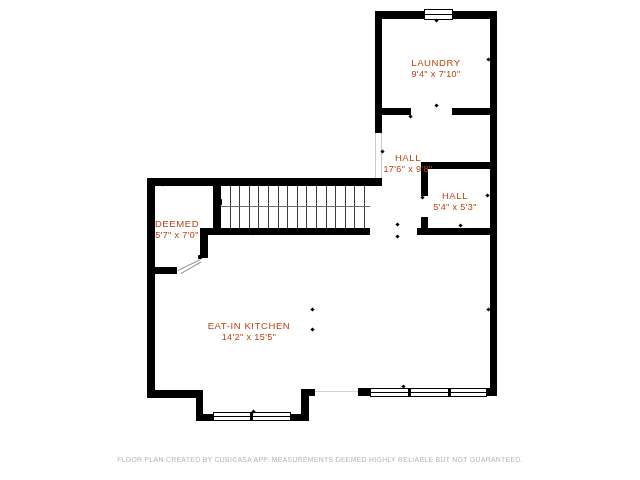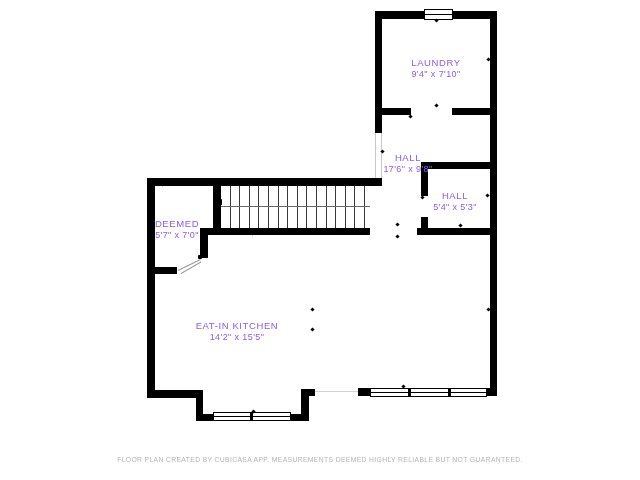--- a/index.html
+++ b/index.html
@@ -12,21 +12,21 @@
   .treads{position:absolute;left:221px;top:186px;width:147px;height:42px;
           background:repeating-linear-gradient(to right,transparent 0 8.6px,#3a3a3a 8.6px 9.6px);}
   .stair-mid{position:absolute;left:221px;top:206px;width:149px;height:1px;background:#6a6a6a;}
   .opening-v{position:absolute;background:#fff;border-left:1px solid #c9c9c9;border-right:1px solid #c9c9c9;box-sizing:border-box;}
   .thin-line{position:absolute;height:1px;background:#d2d2d2;}
   .door-line{position:absolute;height:1px;background:#9a9a9a;transform-origin:left center;}
   .pivot{position:absolute;width:4px;height:4px;background:#000;border-radius:1px;}
   .tri-left{position:absolute;width:0;height:0;border-top:3px solid transparent;
             border-bottom:3px solid transparent;border-right:7px solid #000;}
   .tick{position:absolute;width:3px;height:3px;background:#000;transform:rotate(45deg);}
-  .room-label{position:absolute;transform:translateX(-50%);text-align:center;color:#8b5cf6;white-space:nowrap;}
+  .room-label{position:absolute;transform:translateX(-50%);text-align:center;color:#c2410c;white-space:nowrap;}
   .room-name{font-size:9.5px;letter-spacing:0.6px;line-height:1.25;}
   .room-dims{font-size:9px;letter-spacing:0.4px;line-height:1.25;}
   .footer{position:absolute;left:0;right:0;top:456px;text-align:center;font-size:6.8px;
           letter-spacing:0.35px;color:#b3b3b3;}
 </style>
 </head>
 <body>
 
 <div class="plan">
 
@@ -115,20 +115,20 @@
     <div class="room-dims">17'6" x 9'8"</div>
   </div>
   <div class="room-label" style="left:455px;top:190px">
     <div class="room-name">HALL</div>
     <div class="room-dims">5'4" x 5'3"</div>
   </div>
   <div class="room-label" style="left:177px;top:218px">
     <div class="room-name">DEEMED</div>
     <div class="room-dims">5'7" x 7'0"</div>
   </div>
-  <div class="room-label" style="left:237px;top:320px">
+  <div class="room-label" style="left:249px;top:320px">
     <div class="room-name">EAT-IN KITCHEN</div>
     <div class="room-dims">14'2" x 15'5"</div>
   </div>
 
   <div class="footer">FLOOR PLAN CREATED BY CUBICASA APP. MEASUREMENTS DEEMED HIGHLY RELIABLE BUT NOT GUARANTEED.</div>
 
 </div>
 
 </body></html>

